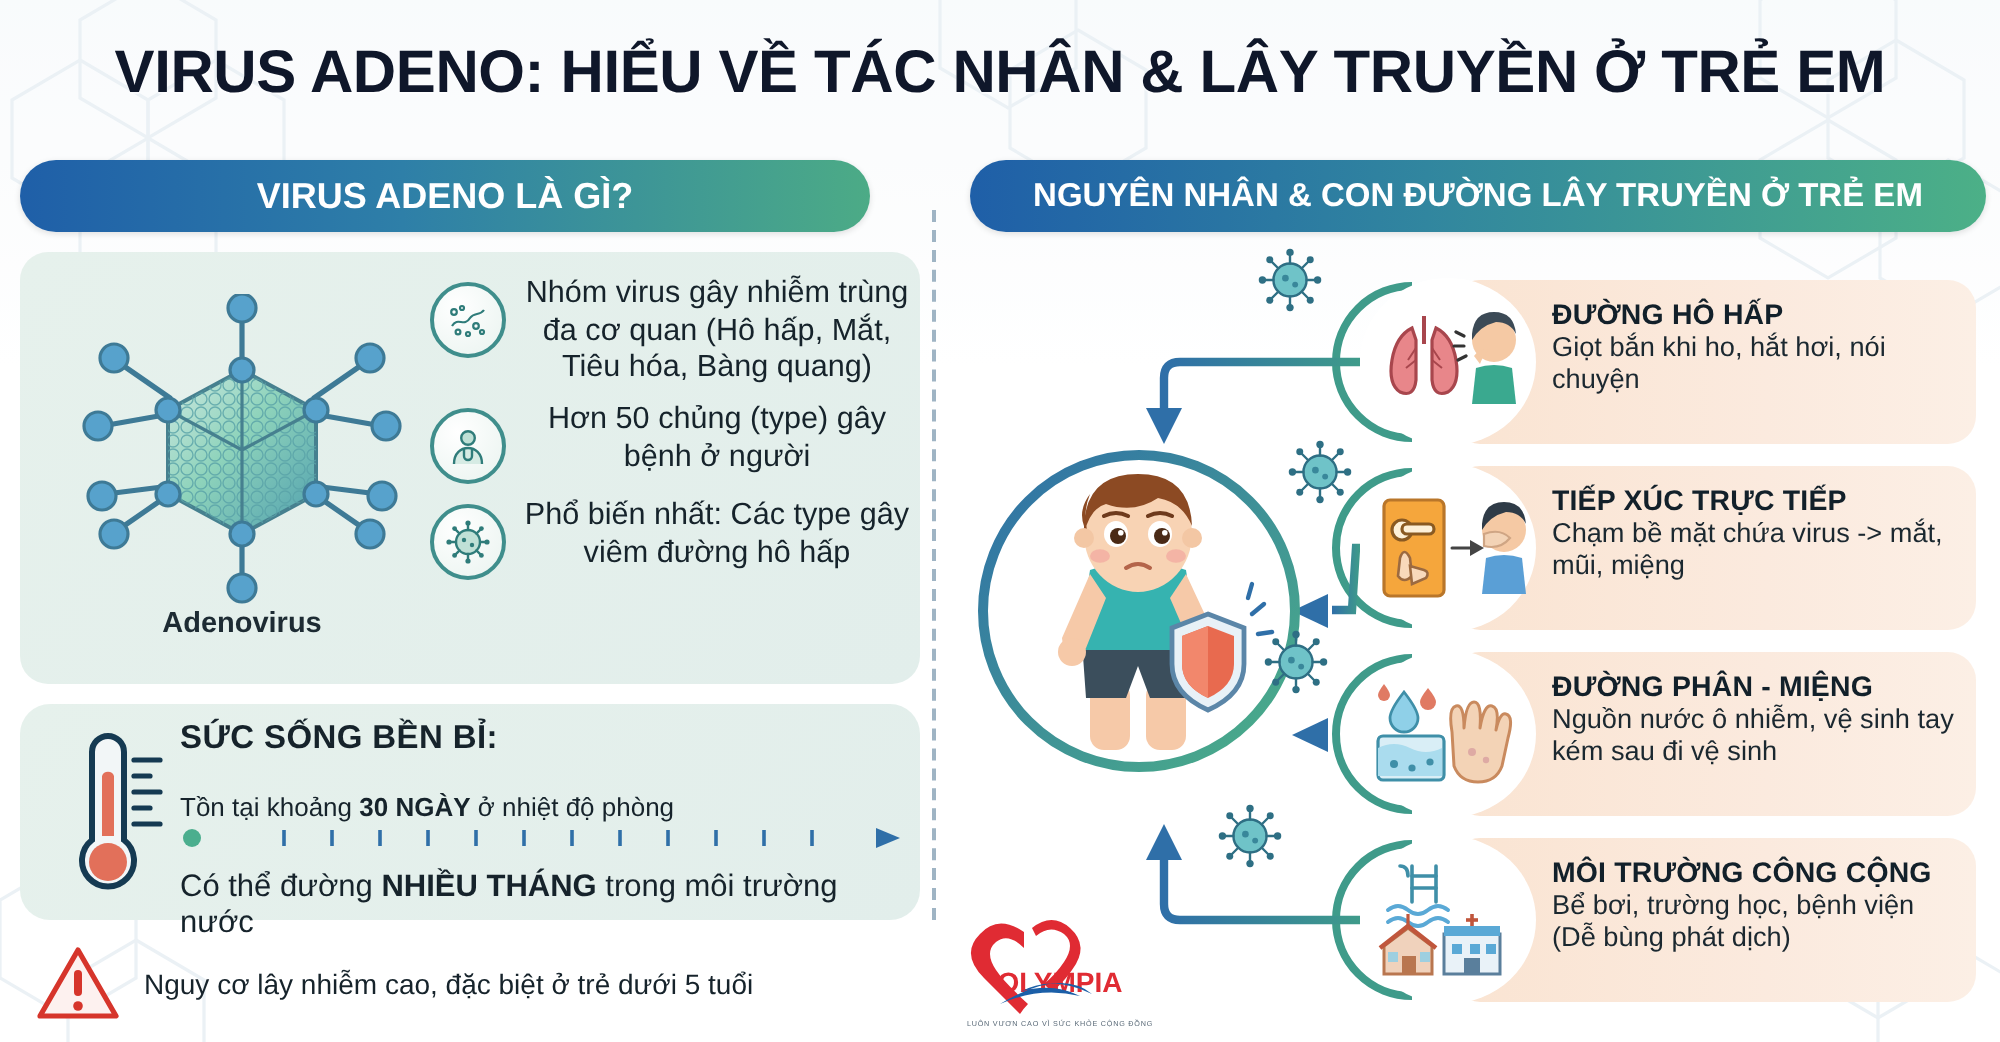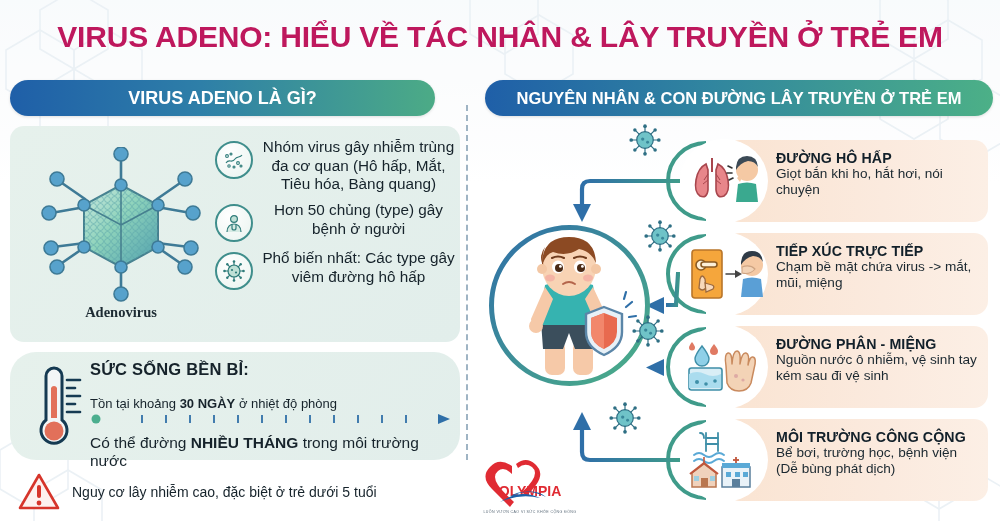--- a/index.html
+++ b/index.html
@@ -17,21 +17,21 @@
   }
   .hex-bg svg { position:absolute; inset:0; width:100%; height:100%; }
 
   
   .title-bar {
     position:absolute; top:0; left:0; width:1000px; height:74px;
     display:flex; align-items:center; justify-content:center; z-index:3;
   }
   .title-text {
     font-size:30px; font-weight:bold; letter-spacing:-0.2px;
-    color:#be185d; white-space:nowrap;
+    color:#0f172a; white-space:nowrap;
     text-shadow:0 1px 0 rgba(255,255,255,.6);
   }
 
   
   .panel-head {
     position:absolute; z-index:4; height:36px; border-radius:18px;
     display:flex; align-items:center; justify-content:center;
     color:#fff; font-weight:bold; white-space:nowrap;
     box-shadow:0 1px 3px rgba(0,0,0,.12);
   }
@@ -47,39 +47,39 @@
   }
 
   
   #what-card {
     position:absolute; left:10px; top:126px; width:450px; height:216px;
     background:#e3efe9; border-radius:14px; z-index:2;
     background:linear-gradient(135deg,#e6f1ec 0%, #e2eeeb 100%);
   }
   .virus-wrap {
     position:absolute; left:16px; top:10px; width:190px; height:195px;
-    display:flex; flex-direction:column; align-items:center; justify-content:center;font-family:Liberation Serif, serif;
+    display:flex; flex-direction:column; align-items:center; justify-content:center;
   }
   .virus-label { font-size:14.5px; font-weight:bold; color:#1d2b33; margin-top:2px;}
 
   .bullets { position:absolute; left:205px; top:12px; width:240px; }
   .bullet { display:flex; align-items:flex-start; margin-bottom:7px;text-align:center; }
   .b-icon {
     flex:0 0 auto; width:38px; height:38px; border-radius:50%;
     border:2px solid #3f8e8c; margin-right:9px; margin-top:3px;
     background:radial-gradient(circle at 35% 30%,#ffffff 0%, #e9f3ef 100%);
     display:flex; align-items:center; justify-content:center;
   }
   .b-text { font-size:15.3px; line-height:1.22; color:#16232b; }
 
   
   #survive-card {
     position:absolute; left:10px; top:352px; width:450px; height:108px;
     background:linear-gradient(135deg,#e6f1ec 0%, #e2eeeb 100%);
-    border-radius:26px; z-index:2;
+    border-radius:15px; z-index:2;
   }
   .thermo { position:absolute; left:12px; top:10px; width:70px; height:90px; }
   .survive-body { position:absolute; left:80px; top:8px; width:365px; }
   .survive-title { font-size:16.5px; font-weight:bold; color:#16232b; letter-spacing:.2px; }
   .survive-l1 { font-size:13px; color:#16232b; margin-top:17px; }
   .survive-l2 { font-size:15.5px; color:#16232b; margin-top:4px; }
   .survive-l1 b, .survive-l2 b { font-weight:bold; }
   .axis { width:360px; height:14px; margin-top:1px; }
 
   

